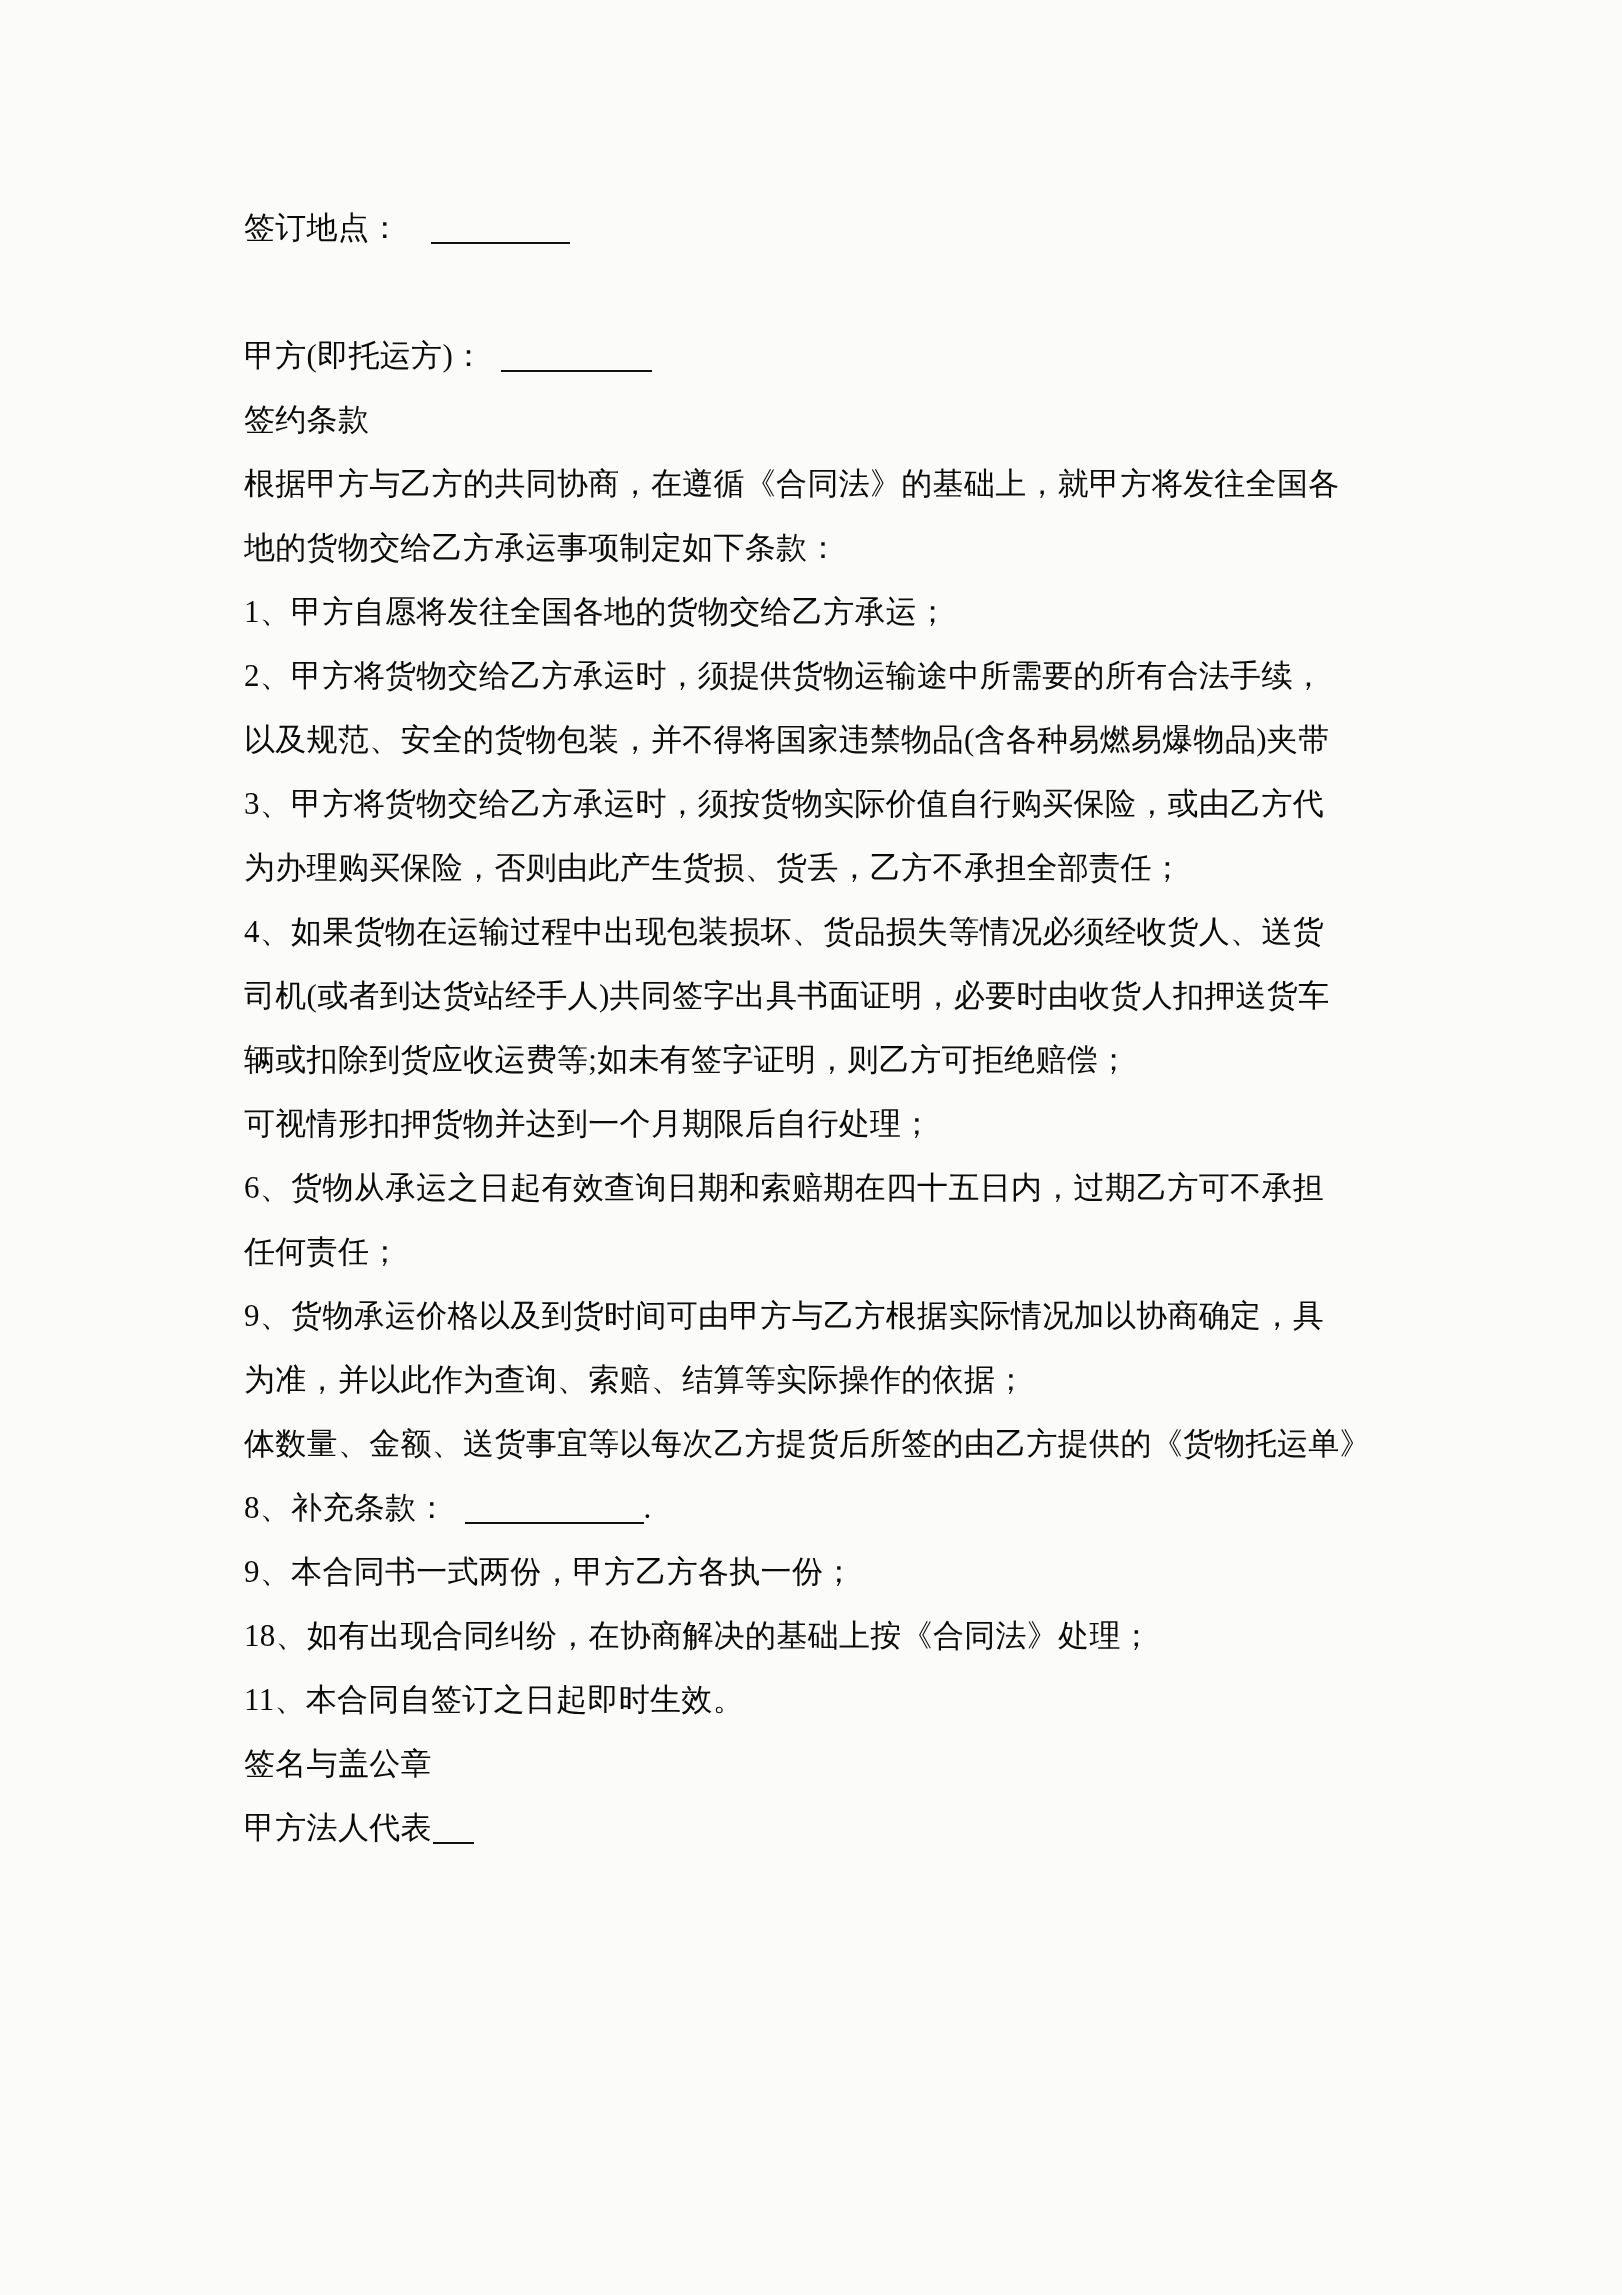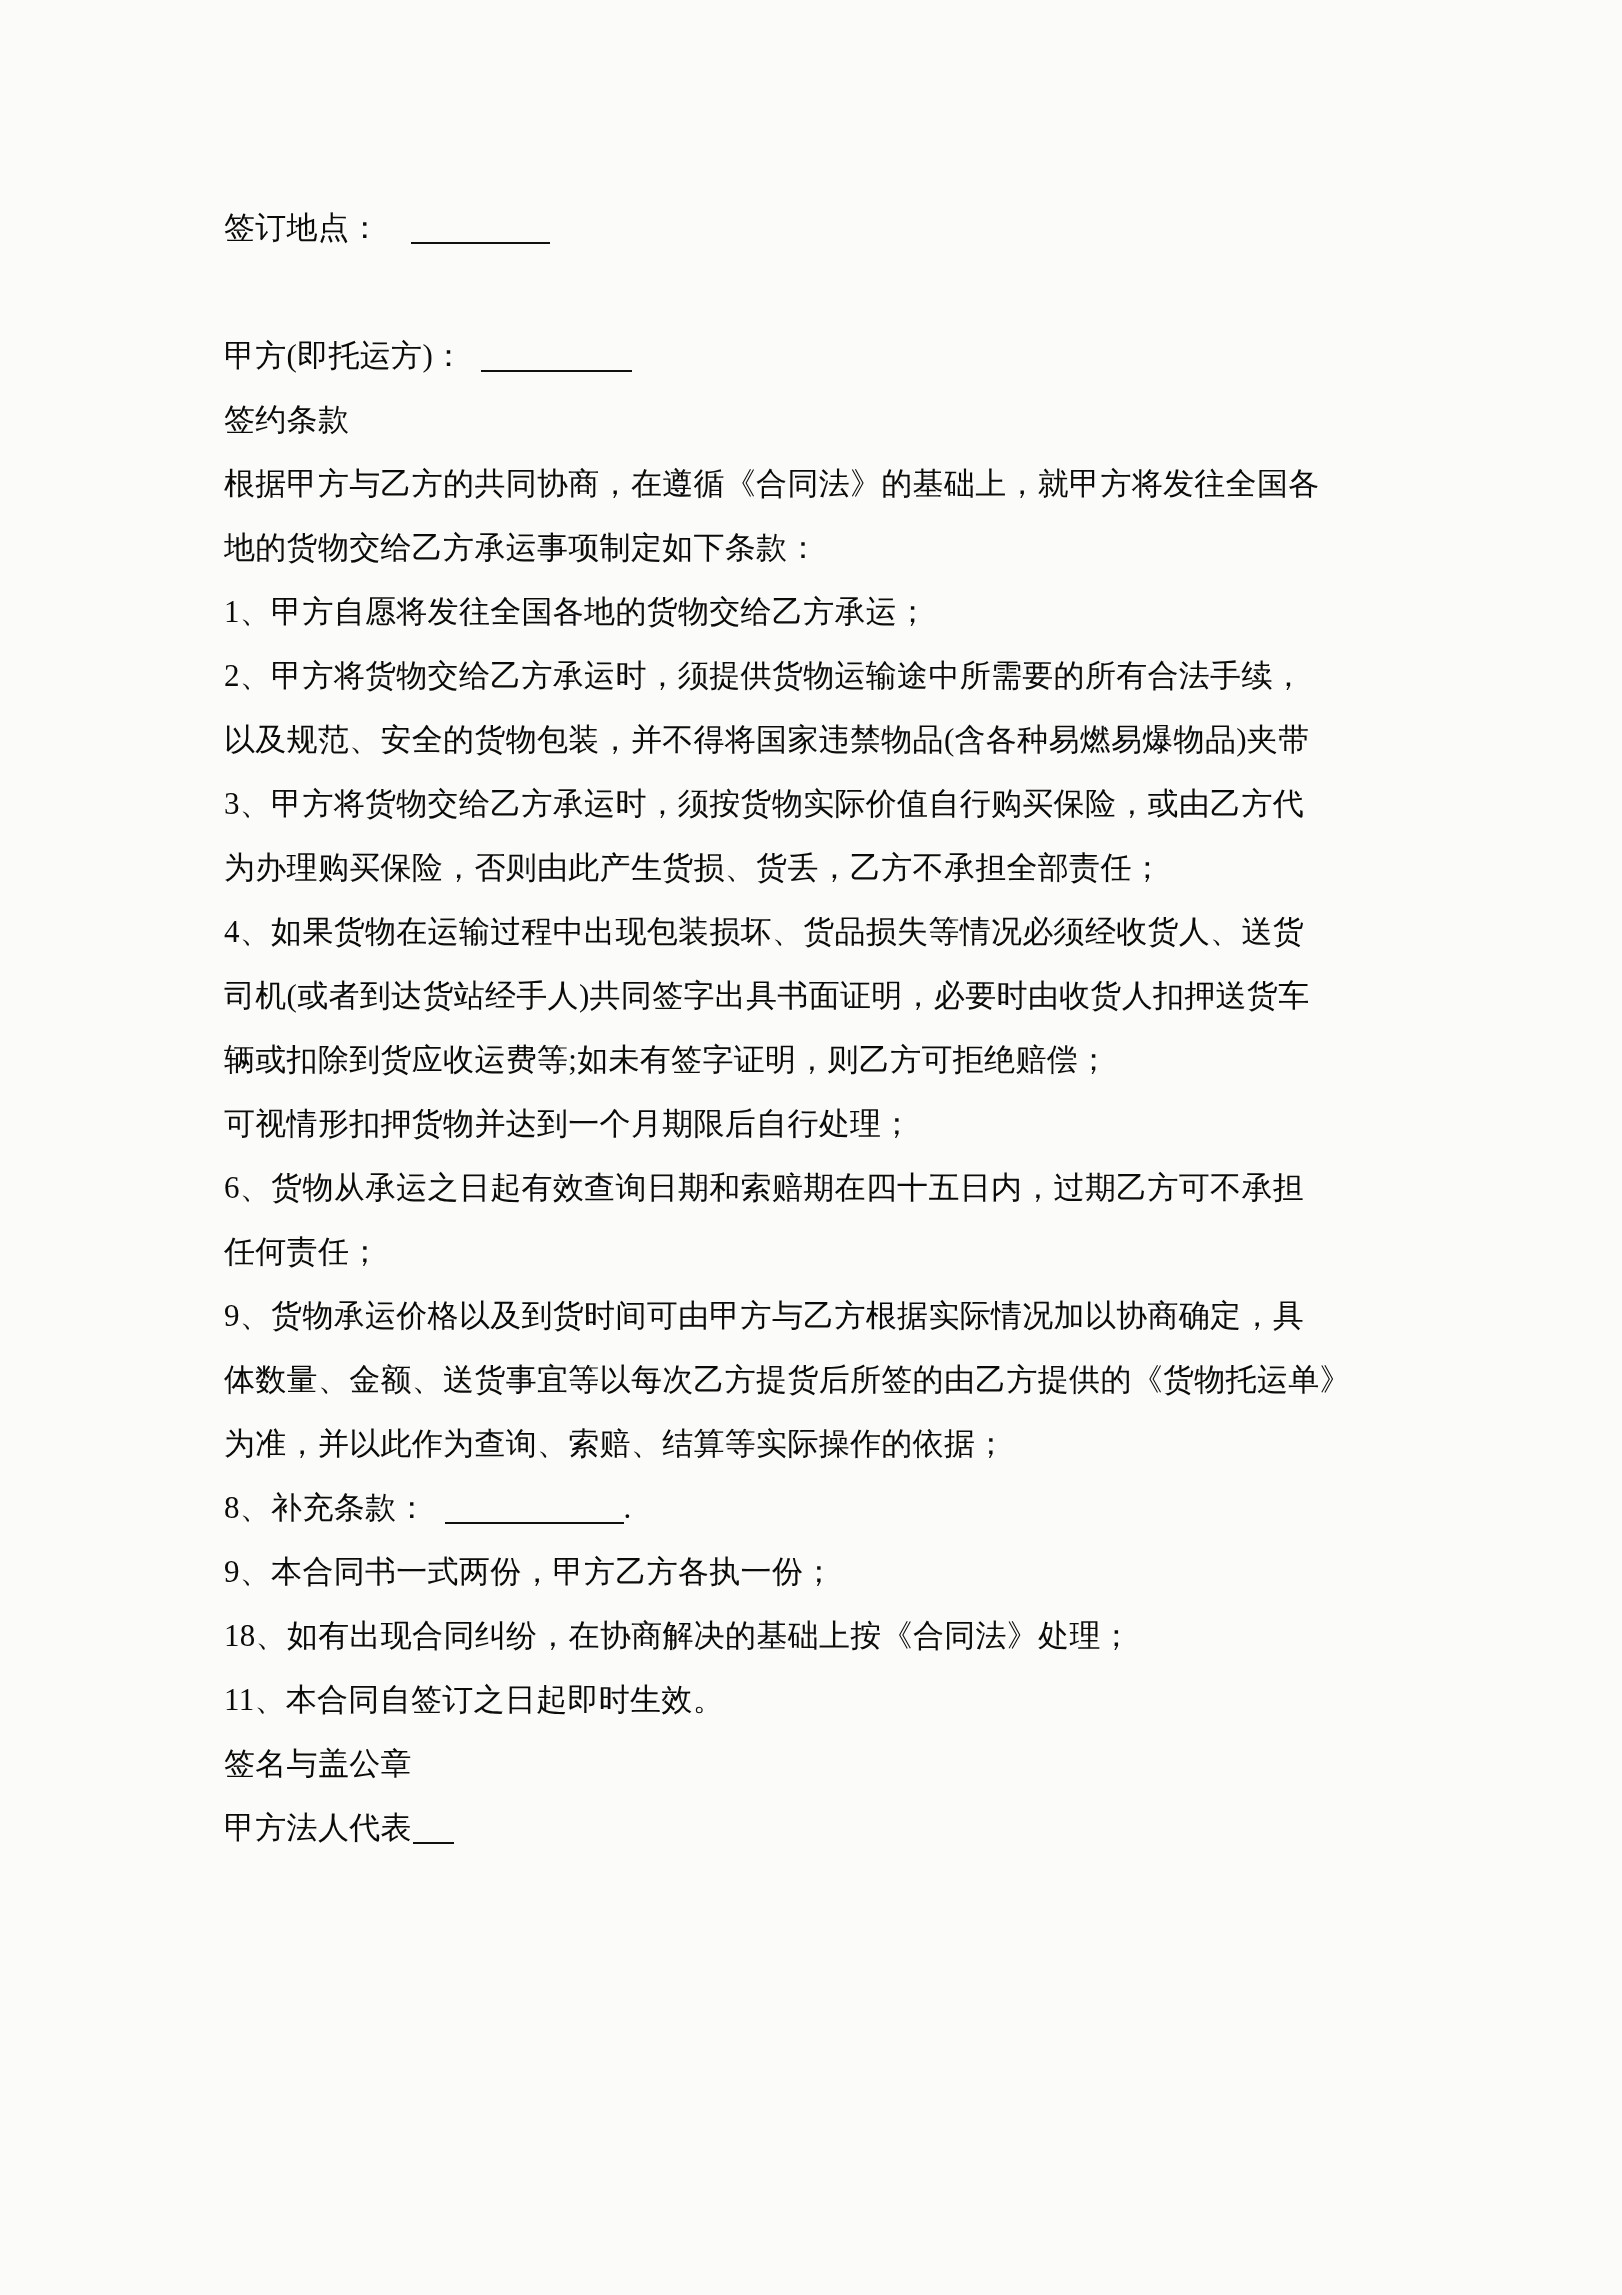--- a/index.html
+++ b/index.html
@@ -11,21 +11,21 @@
     position: relative;
     width: 1623px;
     height: 2295px;
     background: #fbfbfa;
     overflow: hidden;
     font-family: "Liberation Serif", "DejaVu Serif", serif;
     color: #0b0b0b;
   }
   .content {
     position: absolute;
-    left: 224px;
+    left: 244px;
     top: 196px;
     width: 1171px;
   }
   .line {
     height: 64px;
     line-height: 64px;
     font-size: 31px;
     white-space: nowrap;
     letter-spacing: 0.3px;
   }
@@ -59,22 +59,22 @@
       <div class="line"><span class="txt">以及规范、安全的货物包装，并不得将国家违禁物品(含各种易燃易爆物品)夹带</span></div>
       <div class="line"><span class="txt">3、甲方将货物交给乙方承运时，须按货物实际价值自行购买保险，或由乙方代</span></div>
       <div class="line"><span class="txt">为办理购买保险，否则由此产生货损、货丢，乙方不承担全部责任；</span></div>
       <div class="line"><span class="txt">4、如果货物在运输过程中出现包装损坏、货品损失等情况必须经收货人、送货</span></div>
       <div class="line"><span class="txt">司机(或者到达货站经手人)共同签字出具书面证明，必要时由收货人扣押送货车</span></div>
       <div class="line"><span class="txt">辆或扣除到货应收运费等;如未有签字证明，则乙方可拒绝赔偿；</span></div>
       <div class="line"><span class="txt">可视情形扣押货物并达到一个月期限后自行处理；</span></div>
       <div class="line"><span class="txt">6、货物从承运之日起有效查询日期和索赔期在四十五日内，过期乙方可不承担</span></div>
       <div class="line"><span class="txt">任何责任；</span></div>
       <div class="line"><span class="txt">9、货物承运价格以及到货时间可由甲方与乙方根据实际情况加以协商确定，具</span></div>
+      <div class="line"><span class="txt">为准，并以此作为查询、索赔、结算等实际操作的依据；</span></div>
       <div class="line"><span class="txt">体数量、金额、送货事宜等以每次乙方提货后所签的由乙方提供的《货物托运单》</span></div>
-      <div class="line"><span class="txt">为准，并以此作为查询、索赔、结算等实际操作的依据；</span></div>
       <div class="line"><span class="txt">8、补充条款：</span><span class="fill" style="width: 179px; margin-left: 17px;"></span><span class="txt">.</span></div>
       <div class="line"><span class="txt">9、本合同书一式两份，甲方乙方各执一份；</span></div>
       <div class="line"><span class="txt">18、如有出现合同纠纷，在协商解决的基础上按《合同法》处理；</span></div>
       <div class="line"><span class="txt">11、本合同自签订之日起即时生效。</span></div>
       <div class="line"><span class="txt">签名与盖公章</span></div>
       <div class="line"><span class="txt">甲方法人代表</span><span class="fill" style="width: 41px; margin-left: 1.3px;"></span></div>
     </div>
 </div>
 
 

